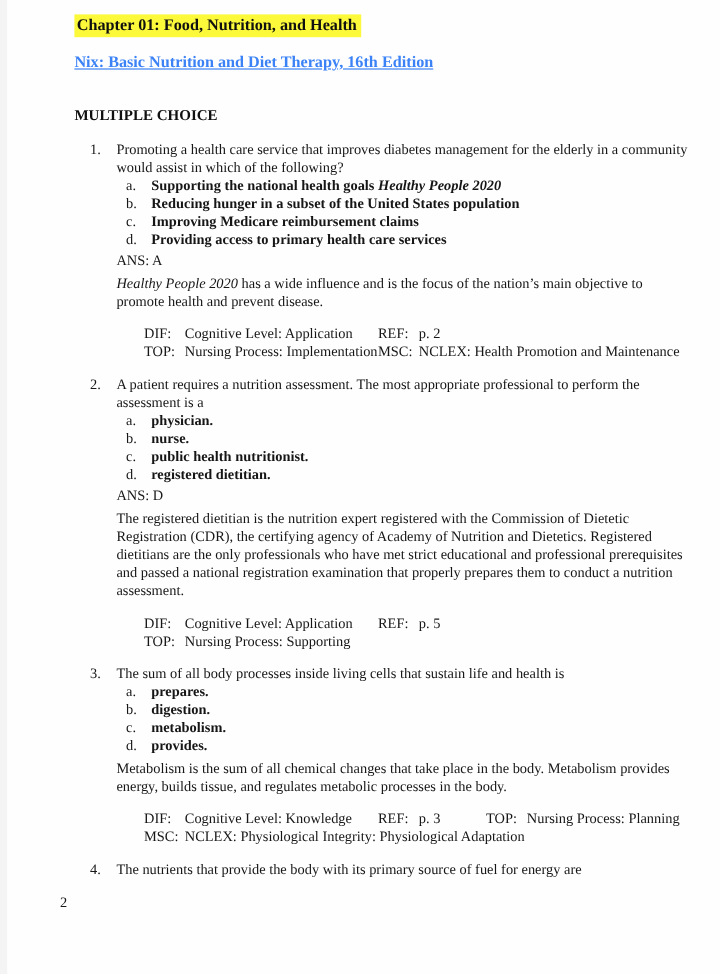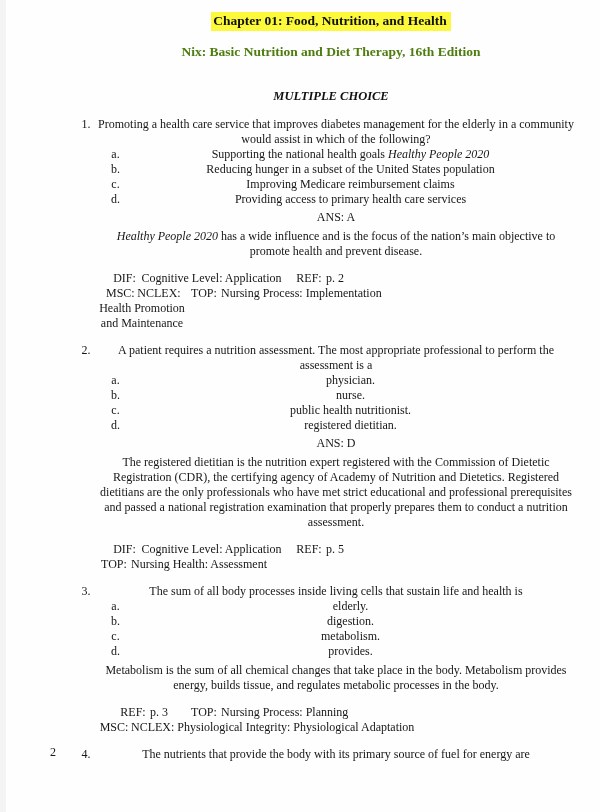--- a/index.html
+++ b/index.html
@@ -3,44 +3,44 @@
 <meta charset="utf-8">
 <style>
   html,body{margin:0;padding:0;}
   body{
     width:600px;height:812px;
     background:#ffffff;
     font-family:"Liberation Serif","DejaVu Serif",serif;
     font-size:12px;line-height:15px;color:#161616;
     overflow:hidden;position:relative;
   }
-  .page{width:600px;height:812px;position:relative;background:#fefefe;text-align:center;}
+  .page{width:600px;height:812px;position:relative;background:#fefefe;}
   .page-edge{position:absolute;left:0;top:0;width:6px;height:812px;background:#f4f4f4;}
   .doc-header{padding:12px 0 0 62px;}
   .chapter-title{
     display:inline-block;font-weight:bold;font-size:13.5px;line-height:16px;
     padding:1px 4px 2px 2px;color:#101010;
   }
-  .book-title{margin-top:13px;font-weight:bold;font-size:13.5px;color:#4d7c0f;}
-  .section-heading{margin-top:30px;font-weight:bold;font-size:12.5px;color:#101010;font-style:italic;}
+  .book-title{margin-top:13px;font-weight:bold;font-size:13.5px;color:#3b82f6;text-decoration:underline;}
+  .section-heading{margin-top:30px;font-weight:bold;font-size:12.5px;color:#101010;}
   .questions{margin-top:13px;}
   .question{margin-left:75px;margin-bottom:12px;}
   .q-row{display:flex;}
   .q-num{width:22px;flex:none;}
   .q-body{width:478px;}
   .q-sub{margin-left:22px;width:478px;}
   .opt-row{display:flex;margin-left:8px;}
   .opt-letter{width:21px;flex:none;}
-  .opt-text{flex:1;}
+  .opt-text{flex:1;font-weight:bold;}
   .answer-line{margin-top:3px;}
   .feedback{margin-top:4px;width:478px;}
   .meta{margin-top:12px;}
   .meta-line{display:flex;}
   .meta-cell{flex:none;}
-  .meta-cell.c0{width:195px;}
+  .meta-cell.c0{width:195px;margin-left:23px;}
   .meta-cell.c1{width:90px;}
   .meta-cell.c2{width:auto;}
   .meta-cell:last-child{width:auto;}
   .meta-label{display:inline-block;width:34px;}
   .italic{font-style:italic;}
   .page-number{position:absolute;left:50px;top:745px;}
 </style>
 </head>
 <body style="color: rgb(22, 22, 22);">
 
@@ -77,22 +77,22 @@
             <div class="opt-text"><span>Providing access to primary health care services</span></div>
           </div>
           <div class="answer-line">ANS: A</div>
           <div class="feedback"><span class="italic">Healthy People 2020</span><span> has a wide influence and is the focus of the nation’s main objective to promote health and prevent disease.</span></div>
           <div class="meta">
             <div class="meta-line">
               <div class="meta-cell c0"><span class="meta-label">DIF:</span><span>Cognitive Level: Application</span></div>
               <div class="meta-cell c1"><span class="meta-label">REF:</span><span>p. 2</span></div>
             </div>
             <div class="meta-line">
+              <div class="meta-cell c0"><span class="meta-label">TOP:</span><span>Nursing Process: Implementation</span></div>
               <div class="meta-cell c1"><span class="meta-label">MSC:</span><span>NCLEX: Health Promotion and Maintenance</span></div>
-              <div class="meta-cell c0"><span class="meta-label">TOP:</span><span>Nursing Process: Implementation</span></div>
             </div>
           </div>
         </div>
       </div>
       <div class="question">
         <div class="q-row">
           <div class="q-num">2.</div>
           <div class="q-body"><span>A patient requires a nutrition assessment. The most appropriate professional to perform the assessment is a</span></div>
         </div>
         <div class="q-sub">
@@ -113,50 +113,51 @@
             <div class="opt-text"><span>registered dietitian.</span></div>
           </div>
           <div class="answer-line">ANS: D</div>
           <div class="feedback"><span>The registered dietitian is the nutrition expert registered with the Commission of Dietetic Registration (CDR), the certifying agency of Academy of Nutrition and Dietetics. Registered dietitians are the only professionals who have met strict educational and professional prerequisites and passed a national registration examination that properly prepares them to conduct a nutrition assessment.</span></div>
           <div class="meta">
             <div class="meta-line">
               <div class="meta-cell c0"><span class="meta-label">DIF:</span><span>Cognitive Level: Application</span></div>
               <div class="meta-cell c1"><span class="meta-label">REF:</span><span>p. 5</span></div>
             </div>
             <div class="meta-line">
-              <div class="meta-cell c0"><span class="meta-label">TOP:</span><span>Nursing Health: Assessment</span></div>
+              <div class="meta-cell c0"><span class="meta-label">TOP:</span><span>Nursing Process: Supporting</span></div>
             </div>
           </div>
         </div>
       </div>
       <div class="question">
         <div class="q-row">
           <div class="q-num">3.</div>
           <div class="q-body"><span>The sum of all body processes inside living cells that sustain life and health is</span></div>
         </div>
         <div class="q-sub">
           <div class="opt-row">
             <div class="opt-letter">a.</div>
-            <div class="opt-text"><span>elderly.</span></div>
+            <div class="opt-text"><span>prepares.</span></div>
           </div>
           <div class="opt-row">
             <div class="opt-letter">b.</div>
             <div class="opt-text"><span>digestion.</span></div>
           </div>
           <div class="opt-row">
             <div class="opt-letter">c.</div>
             <div class="opt-text"><span>metabolism.</span></div>
           </div>
           <div class="opt-row">
             <div class="opt-letter">d.</div>
             <div class="opt-text"><span>provides.</span></div>
           </div>
           <div class="feedback"><span>Metabolism is the sum of all chemical changes that take place in the body. Metabolism provides energy, builds tissue, and regulates metabolic processes in the body.</span></div>
           <div class="meta">
             <div class="meta-line">
+              <div class="meta-cell c0"><span class="meta-label">DIF:</span><span>Cognitive Level: Knowledge</span></div>
               <div class="meta-cell c1"><span class="meta-label">REF:</span><span>p. 3</span></div>
               <div class="meta-cell c2"><span class="meta-label">TOP:</span><span>Nursing Process: Planning</span></div>
             </div>
             <div class="meta-line">
               <div class="meta-cell c0"><span class="meta-label">MSC:</span><span>NCLEX: Physiological Integrity: Physiological Adaptation</span></div>
             </div>
           </div>
         </div>
       </div>
       <div class="question">

